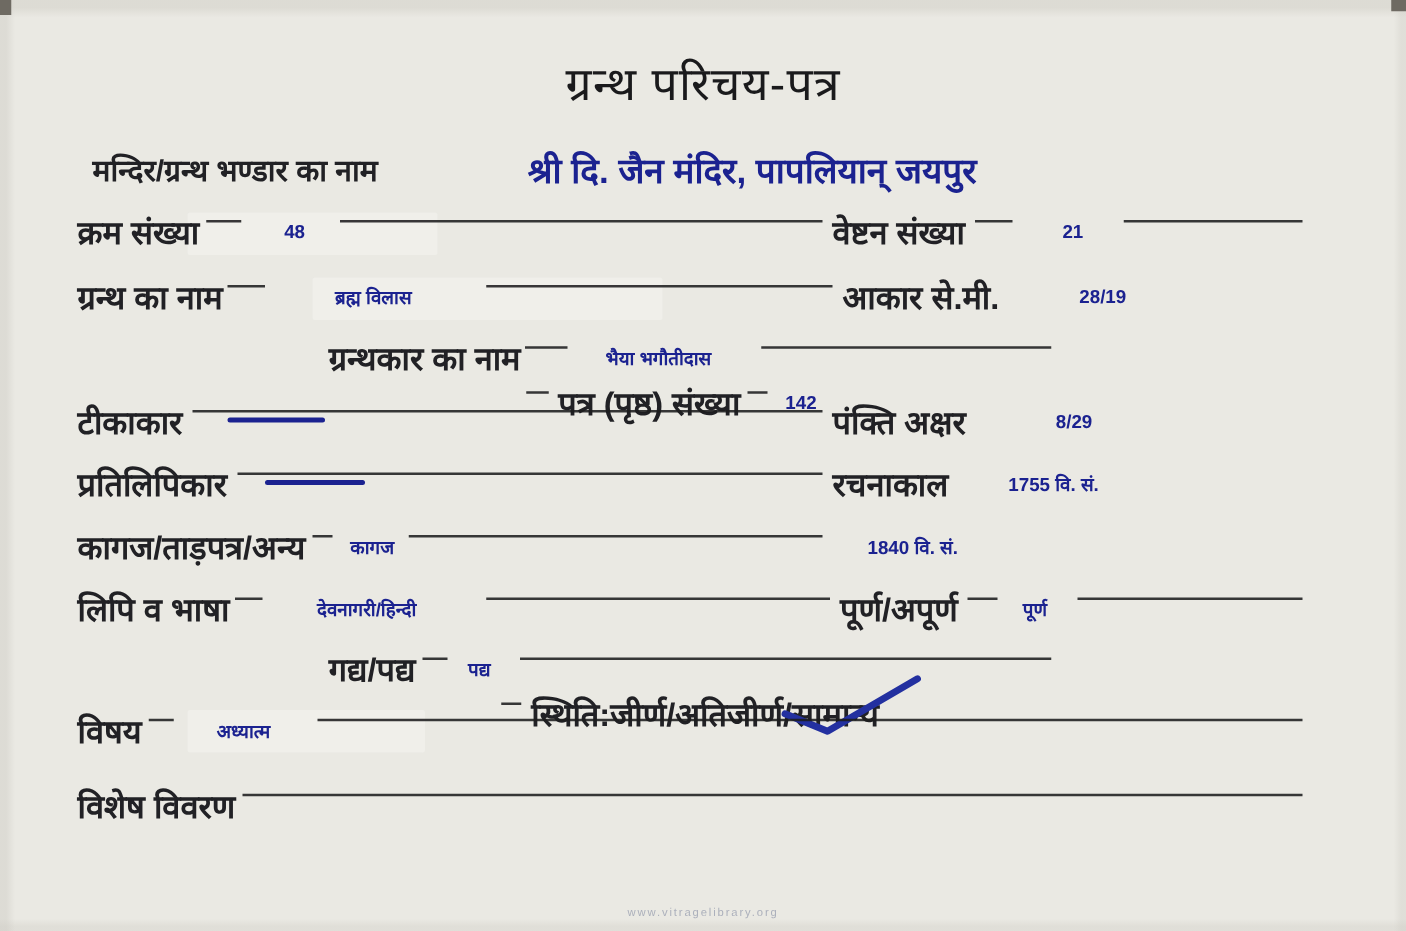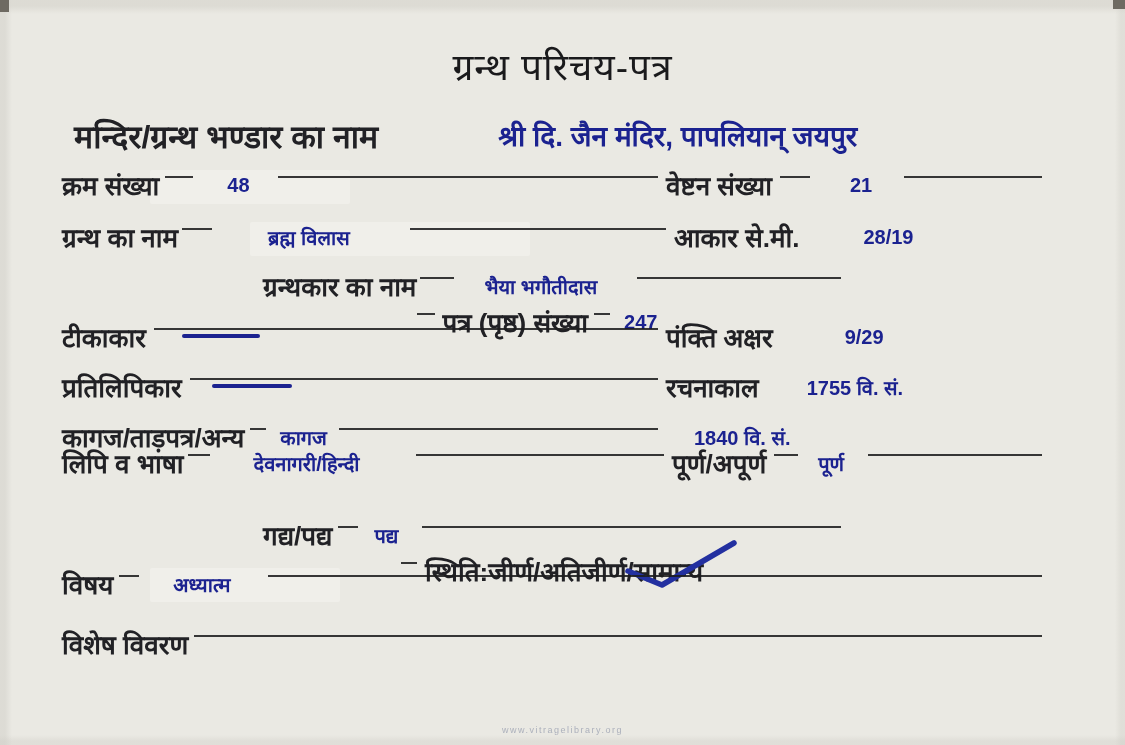--- a/index.html
+++ b/index.html
@@ -21,22 +21,22 @@
   .strip{position:absolute;background:#f4f3ee;opacity:.6;border-radius:2px;}
   .corner-artifact{position:absolute;background:#6e6a62;}
   .title{
     position:absolute;top:40px;left:0;width:100%;text-align:center;
     font-size:37px;font-weight:normal;color:#1a1a1c;letter-spacing:1px;
   }
   .row{position:absolute;left:62px;right:83px;height:38px;display:flex;align-items:center;}
   .lpart{width:578px;display:flex;align-items:center;flex:0 0 auto;}
   .rpart{flex:1 1 auto;display:flex;align-items:center;}
   .lbl{font-size:26px;font-weight:600;color:#212125;white-space:nowrap;}
-  .hdr-lbl{font-size:32px;font-weight:700;}
-  .val{font-size:20px;font-weight:bold;color:#1b2290;white-space:nowrap;}
+  .hdr-lbl{font-size:24px;font-weight:700;}
+  .val{font-size:15px;font-weight:bold;color:#1b2290;white-space:nowrap;}
   .hdr-val{font-size:28px;}
   .ln{height:0;border-top:2px solid rgba(28,28,30,.88);transform:translateY(-8px);}
   .fill{flex:1 1 auto;position:relative;}
   .tick{flex:0 0 auto;}
   .lead{flex:0 0 auto;margin-right:8px;}
   .nofill{flex:1 1 auto;border:none;}
   .blank-dash{
     position:absolute;top:4px;height:4px;background:#1b2290;border-radius:2px;
   }
   .cond-wrap{position:relative;display:inline-block;}
@@ -98,36 +98,36 @@
   <div class="lpart">
     <span class="lbl">ग्रन्थकार का नाम</span>
     <span class="ln tick" style="width:34px;margin-left:4px;"></span>
     <span class="val" style="margin-left:30px;">भैया भगौतीदास</span>
     <span class="ln fill" style="margin-left:40px;"></span>
   </div>
   <div class="rpart">
     <span class="ln lead" style="width:18px;"></span>
     <span class="lbl">पत्र (पृष्ठ) संख्या</span>
     <span class="ln tick" style="width:16px;margin-left:6px;"></span>
-    <span class="val" style="margin-left:14px;">247</span>
+    <span class="val" style="margin-left:14px;">142</span>
     <span class="ln fill" style="margin-left:30px;"></span>
   </div>
 </div>
 
 <div class="row" style="top:318px;">
   <div class="lpart">
     <span class="lbl">टीकाकार</span>
     <span class="ln fill" style="margin-left:8px;">
       <span class="blank-dash" style="left:28px;width:78px;"></span>
     </span>
   </div>
   <div class="rpart">
     <span class="ln lead" style="width:18px;"></span>
     <span class="lbl">पंक्ति अक्षर</span>
-    <span class="val" style="margin-left:72px;">9/29</span>
+    <span class="val" style="margin-left:72px;">8/29</span>
     <span class="nofill"></span>
   </div>
 </div>
 
 <div class="row" style="top:368px;">
   <div class="lpart">
     <span class="lbl">प्रतिलिपिकार</span>
     <span class="ln fill" style="margin-left:8px;">
       <span class="blank-dash" style="left:22px;width:80px;"></span>
     </span>
@@ -147,21 +147,21 @@
     <span class="val" style="margin-left:14px;">कागज</span>
     <span class="ln fill" style="margin-left:12px;"></span>
   </div>
   <div class="rpart">
     <span class="ln lead" style="width:18px;"></span>
     <span class="val" style="margin-left:28px;">1840 वि. सं.</span>
     <span class="nofill"></span>
   </div>
 </div>
 
-<div class="row" style="top:444px;">
+<div class="row" style="top:468px;">
   <div class="lpart">
     <span class="lbl">लिपि व भाषा</span>
     <span class="ln tick" style="width:22px;margin-left:4px;"></span>
     <span class="val" style="margin-left:44px;">देवनागरी/हिन्दी</span>
     <span class="ln fill" style="margin-left:56px;"></span>
   </div>
   <div class="rpart">
     <span class="ln lead" style="width:24px;"></span>
     <span class="lbl">पूर्ण/अपूर्ण</span>
     <span class="ln tick" style="width:24px;margin-left:8px;"></span>

